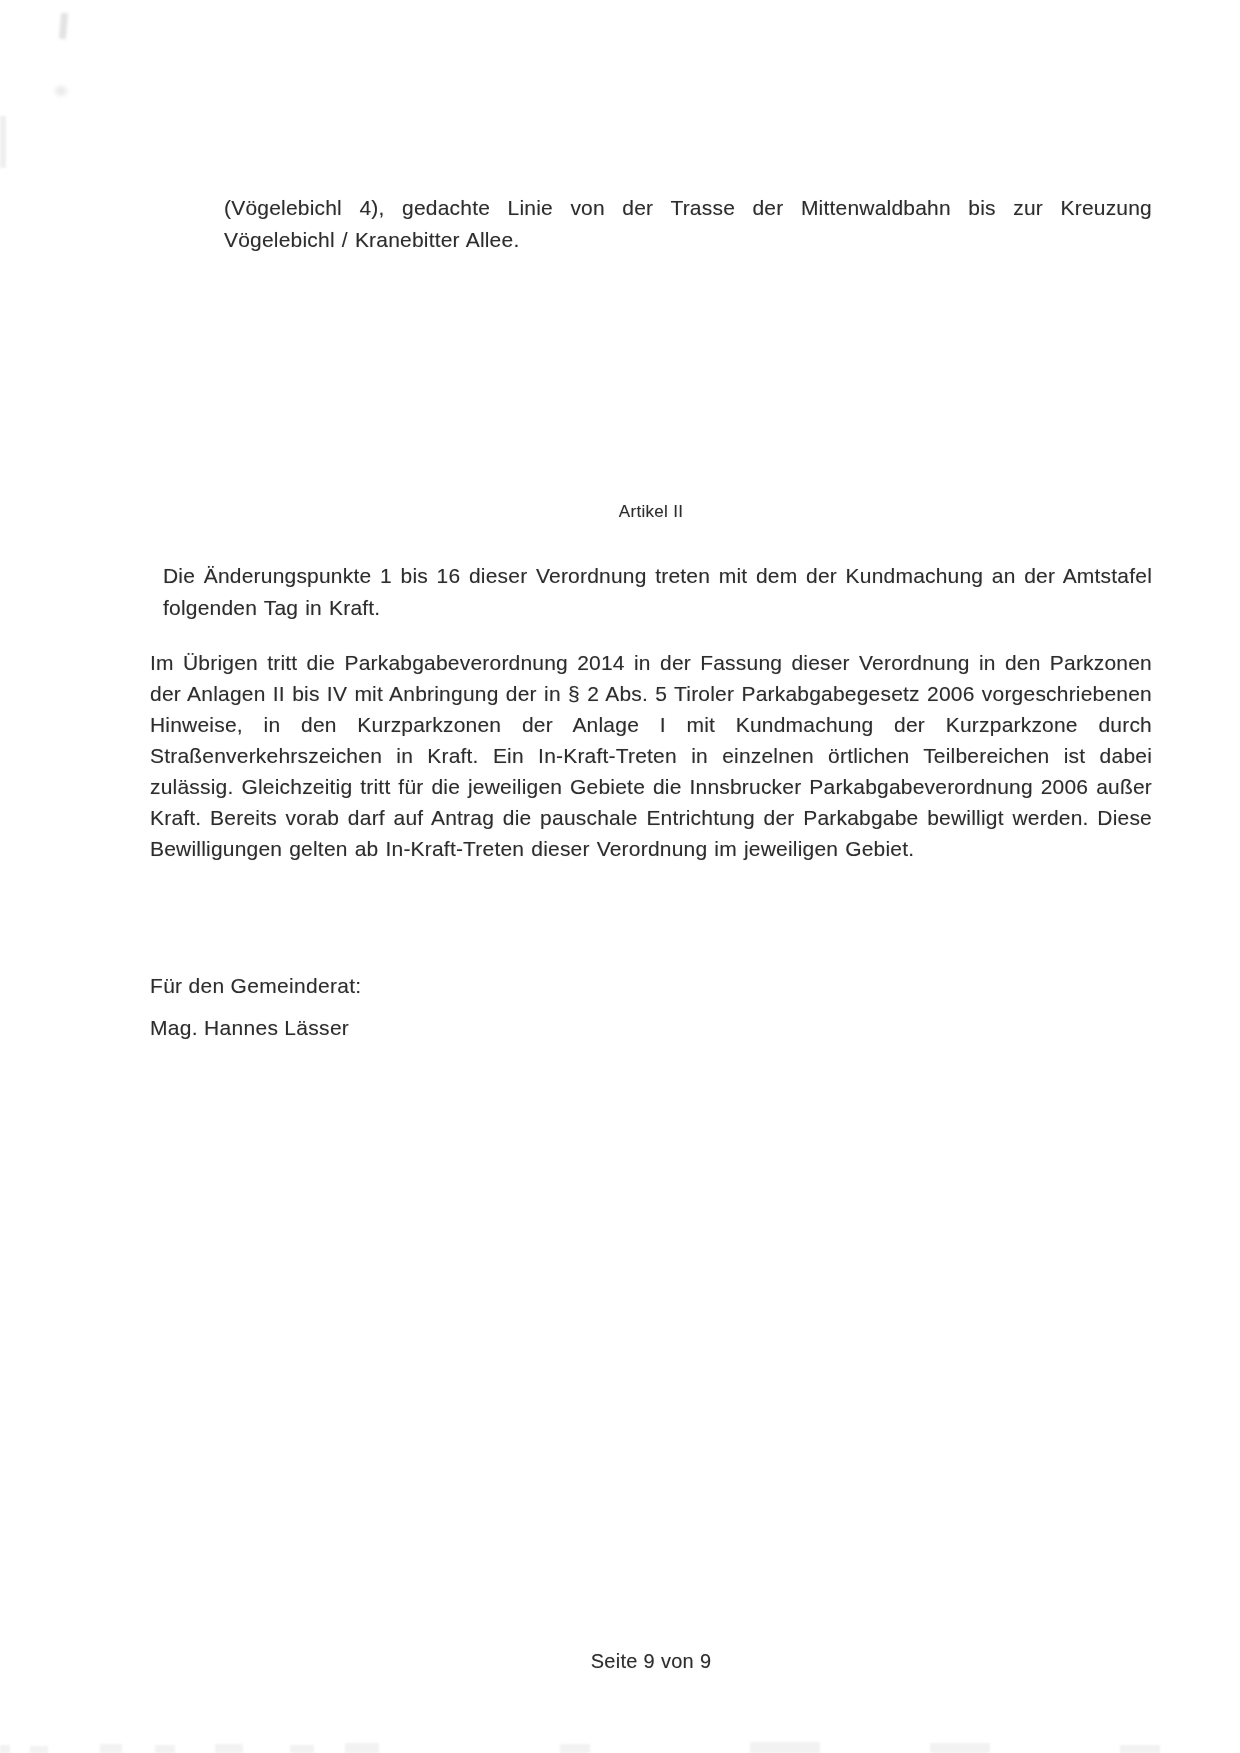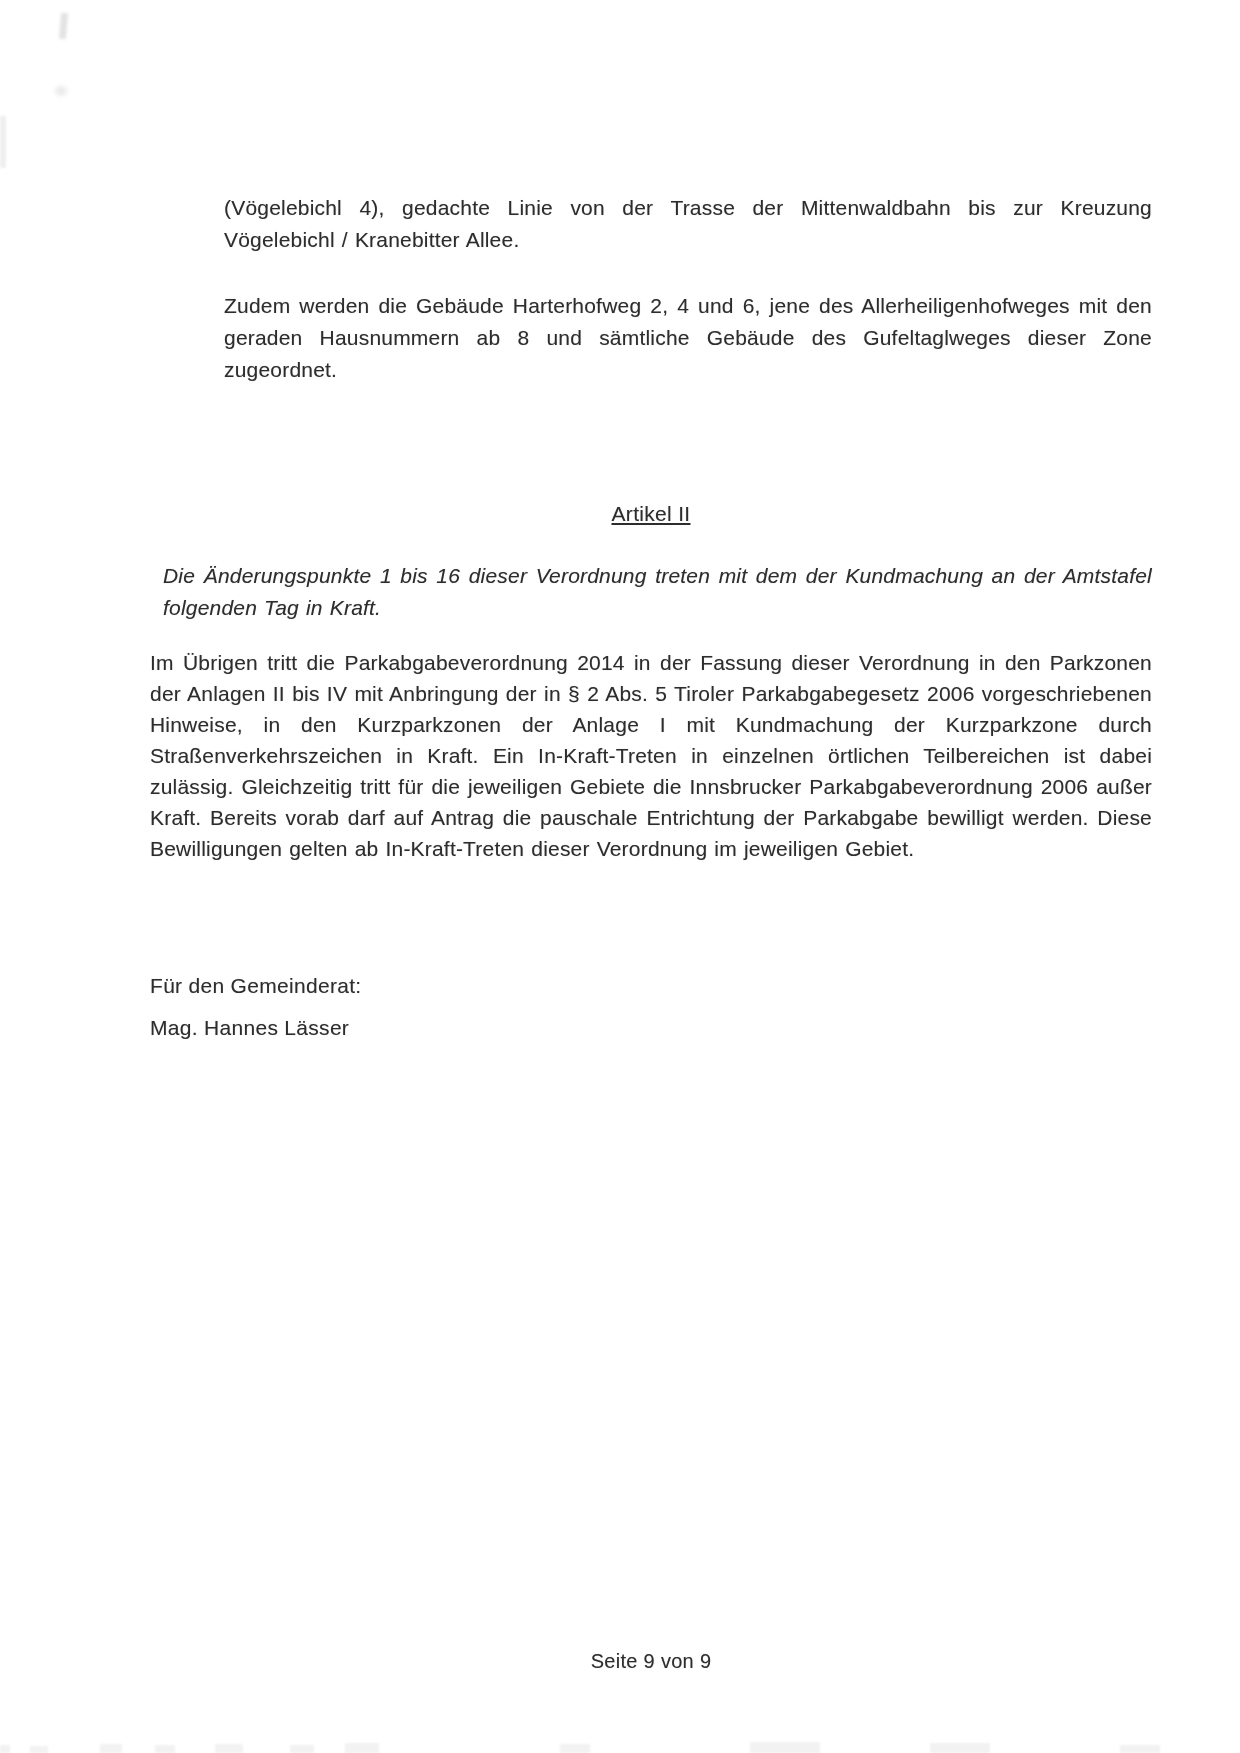--- a/index.html
+++ b/index.html
@@ -30,29 +30,28 @@
   .italic { }
 
   .p1 { top: 192px; left: 224px; width: 928px; }
   .p2 { top: 290px; left: 224px; width: 928px; }
   .p3 { top: 410px; left: 166px; width: 986px; }
 
   .heading {
     position: absolute;
     top: 502px; left: 150px; width: 1002px;
     margin: 0;
-    font-size: 21px;
+    font-size: 17px;
     font-weight: normal;
     text-align: center;
     letter-spacing: 0.3px;
     text-shadow: 0 0 1px rgba(70,70,70,0.35);
-    text-decoration: underline;
   }
 
-  .p4 { top: 560px; left: 163px; width: 989px; font-style: italic; }
+  .p4 { top: 560px; left: 163px; width: 989px; }
   .p5 { top: 647px; left: 150px; width: 1002px; line-height: 31px; }
 
   .closing-line {
     position: absolute;
     margin: 0;
     font-size: 21px;
     line-height: 32px;
     letter-spacing: 0.3px;
     text-shadow: 0 0 1px rgba(70,70,70,0.35);
   }
@@ -93,21 +92,20 @@
 <body>
 
 <div class="page" style="--text-color: #2d2d2d; --page-background: #ffffff;">
 
   <div class="artifact art-squiggle"></div>
   <div class="artifact art-dot"></div>
   <div class="artifact art-left-strip"></div>
 
   <p class="para italic p1">(Vögelebichl 4), gedachte Linie von der Trasse der Mittenwaldbahn bis zur Kreuzung Vögelebichl / Kranebitter Allee.</p>
 
-  <p class="para italic p2">Zudem werden die Gebäude Harterhofweg 2, 4 und 6, jene des Allerheiligenhofweges mit den geraden Hausnummern ab 8 und sämtliche Gebäude des Gufeltaglweges dieser Zone zugeordnet.</p>
 
 
   <h2 class="heading">Artikel II</h2>
 
   <p class="para p4">Die Änderungspunkte 1 bis 16 dieser Verordnung treten mit dem der Kundmachung an der Amtstafel folgenden Tag in Kraft.</p>
 
   <p class="para p5">Im Übrigen tritt die Parkabgabeverordnung 2014 in der Fassung dieser Verordnung in den Parkzonen der Anlagen II bis IV mit Anbringung der in § 2 Abs. 5 Tiroler Parkabgabegesetz 2006 vorgeschriebenen Hinweise, in den Kurzparkzonen der Anlage I mit Kundmachung der Kurzparkzone durch Straßenverkehrszeichen in Kraft. Ein In-Kraft-Treten in einzelnen örtlichen Teilbereichen ist dabei zulässig. Gleichzeitig tritt für die jeweiligen Gebiete die Innsbrucker Parkabgabeverordnung 2006 außer Kraft. Bereits vorab darf auf Antrag die pauschale Entrichtung der Parkabgabe bewilligt werden. Diese Bewilligungen gelten ab In-Kraft-Treten dieser Verordnung im jeweiligen Gebiet.</p>
 
   <p class="closing-line salutation">Für den Gemeinderat:</p>
 

